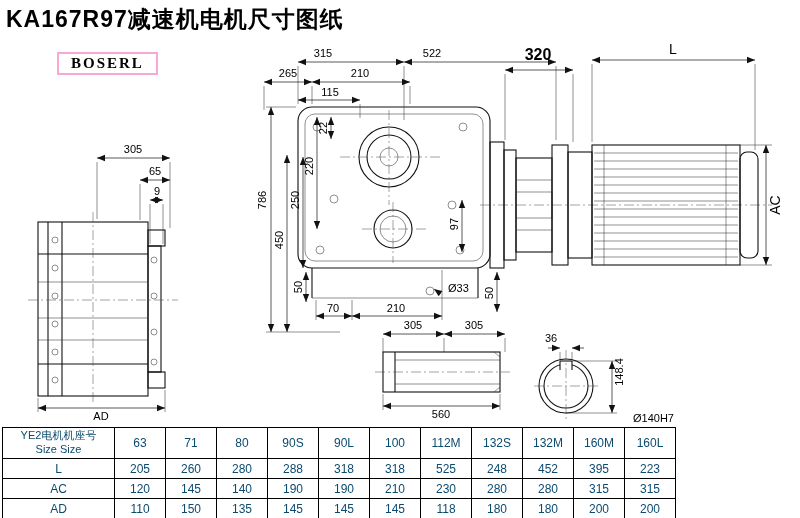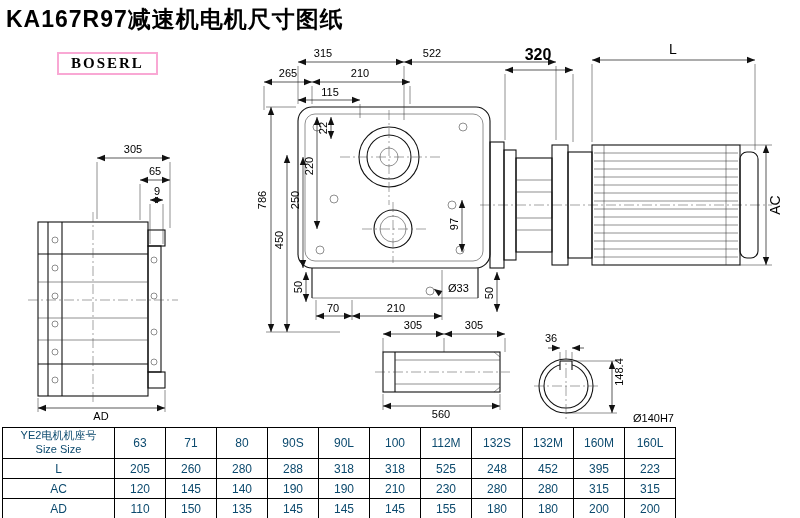--- a/index.html
+++ b/index.html
@@ -295,21 +295,21 @@
       <td>315</td>
     </tr>
     <tr>
       <td>AD</td>
       <td>110</td>
       <td>150</td>
       <td>135</td>
       <td>145</td>
       <td>145</td>
       <td>145</td>
-      <td>155</td>
+      <td>118</td>
       <td>180</td>
       <td>180</td>
       <td>200</td>
       <td>200</td>
     </tr>
   </tbody>
     </table>
 
 </div>
 

